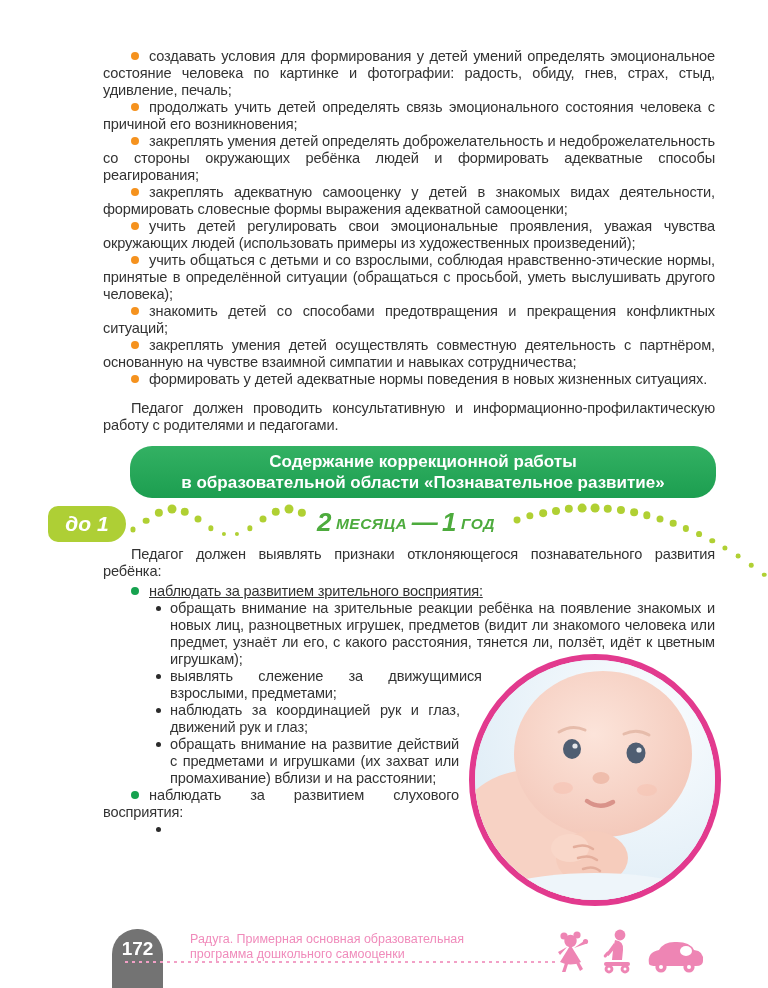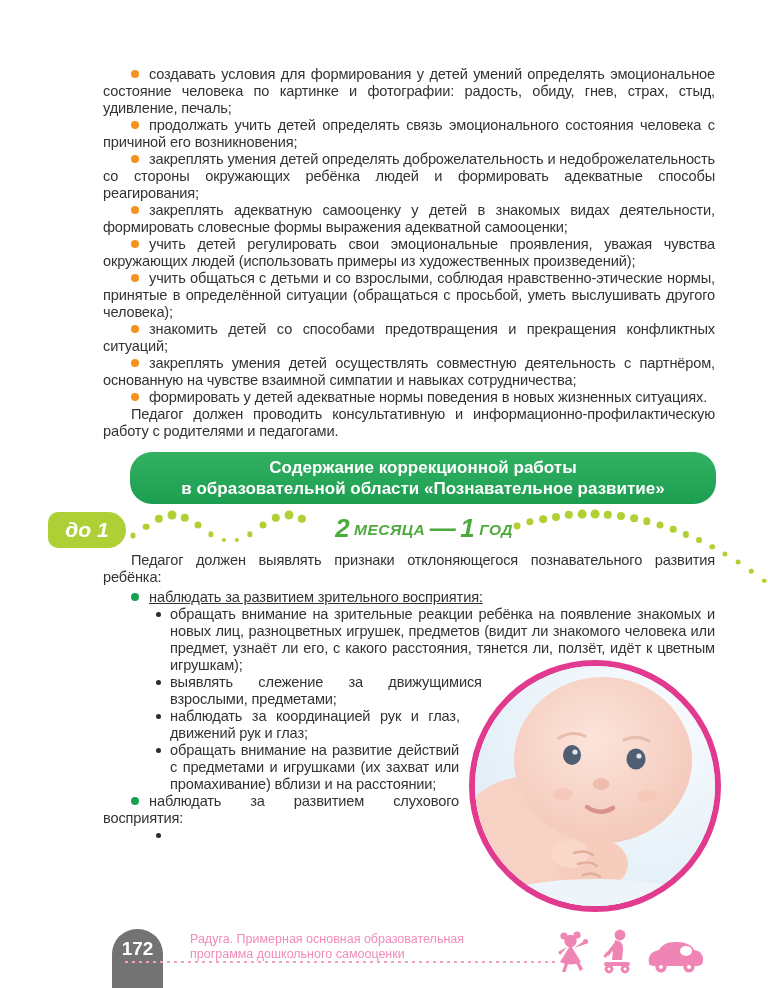--- a/index.html
+++ b/index.html
@@ -2,25 +2,25 @@
 <html><head>
 <meta charset="utf-8">
 <style>
   html,body{margin:0;padding:0;}
   body{
     width:768px;height:988px;overflow:hidden;background:#ffffff;
     font-family:"Liberation Sans","DejaVu Sans",sans-serif;
     color:#333333;
   }
   .page{position:relative;width:768px;height:988px;background:#ffffff;overflow:hidden;}
-  .content{position:absolute;left:0;top:0;right:0;padding:66px 53px 0 103px;}
+  .content{position:absolute;left:0;top:0;right:0;padding:48px 53px 0 103px;}
 
   
   p{margin:0;font-size:14.6px;line-height:17px;text-align:justify;letter-spacing:-0.15px;}
-  .para{text-indent:28px;margin-top:0;}
+  .para{text-indent:28px;margin-top:12px;}
   .li{text-indent:28px;}
   .dot{display:inline-block;width:8px;height:8px;border-radius:50%;margin-right:10px;margin-bottom:1px;}
   .dot.orange{background:#f5921e;}
   .dot.green{background:#16a24f;}
   .l2{margin-left:53px;padding-left:14px;text-indent:-14px;}
   .bdot{display:inline-block;width:5px;height:5px;border-radius:50%;background:#2b2b2b;margin-right:9px;margin-bottom:2px;}
 
   
   .banner{
     margin:12px 0 0 27px;width:586px;height:52px;border-radius:22px;
@@ -29,21 +29,21 @@
     display:flex;flex-direction:column;justify-content:center;text-align:center;
   }
 
   
   .age-row{position:relative;height:48px;margin-left:-103px;margin-right:-53px;font-style:italic;}
   .age-tab{
     position:absolute;left:48px;top:8px;width:78px;height:36px;
     background:#aecf35;border-radius:10px 18px 18px 10px;
     color:#ffffff;font-weight:bold;font-size:21px;line-height:36px;text-align:center;
   }
-  .age-heading{position:absolute;left:317px;top:9px;width:196px;text-align:right;color:#4dab3d;white-space:nowrap;}
+  .age-heading{position:absolute;left:317px;top:9px;width:196px;text-align:left;color:#4dab3d;white-space:nowrap;}
   .age-heading .num{font-weight:bold;font-size:26px;vertical-align:-2px;}
   .age-heading .unit{font-weight:bold;font-size:15.5px;letter-spacing:0.5px;}
   .wdot{position:absolute;border-radius:50%;background:#b0d033;transform:translate(-50%,-50%);}
 
   
   .photo-float{
     float:right;width:246px;height:232px;margin-left:10px;
     shape-outside:circle(127px at 123px 106px);shape-margin:7px;
   }
   .photo-circle{

